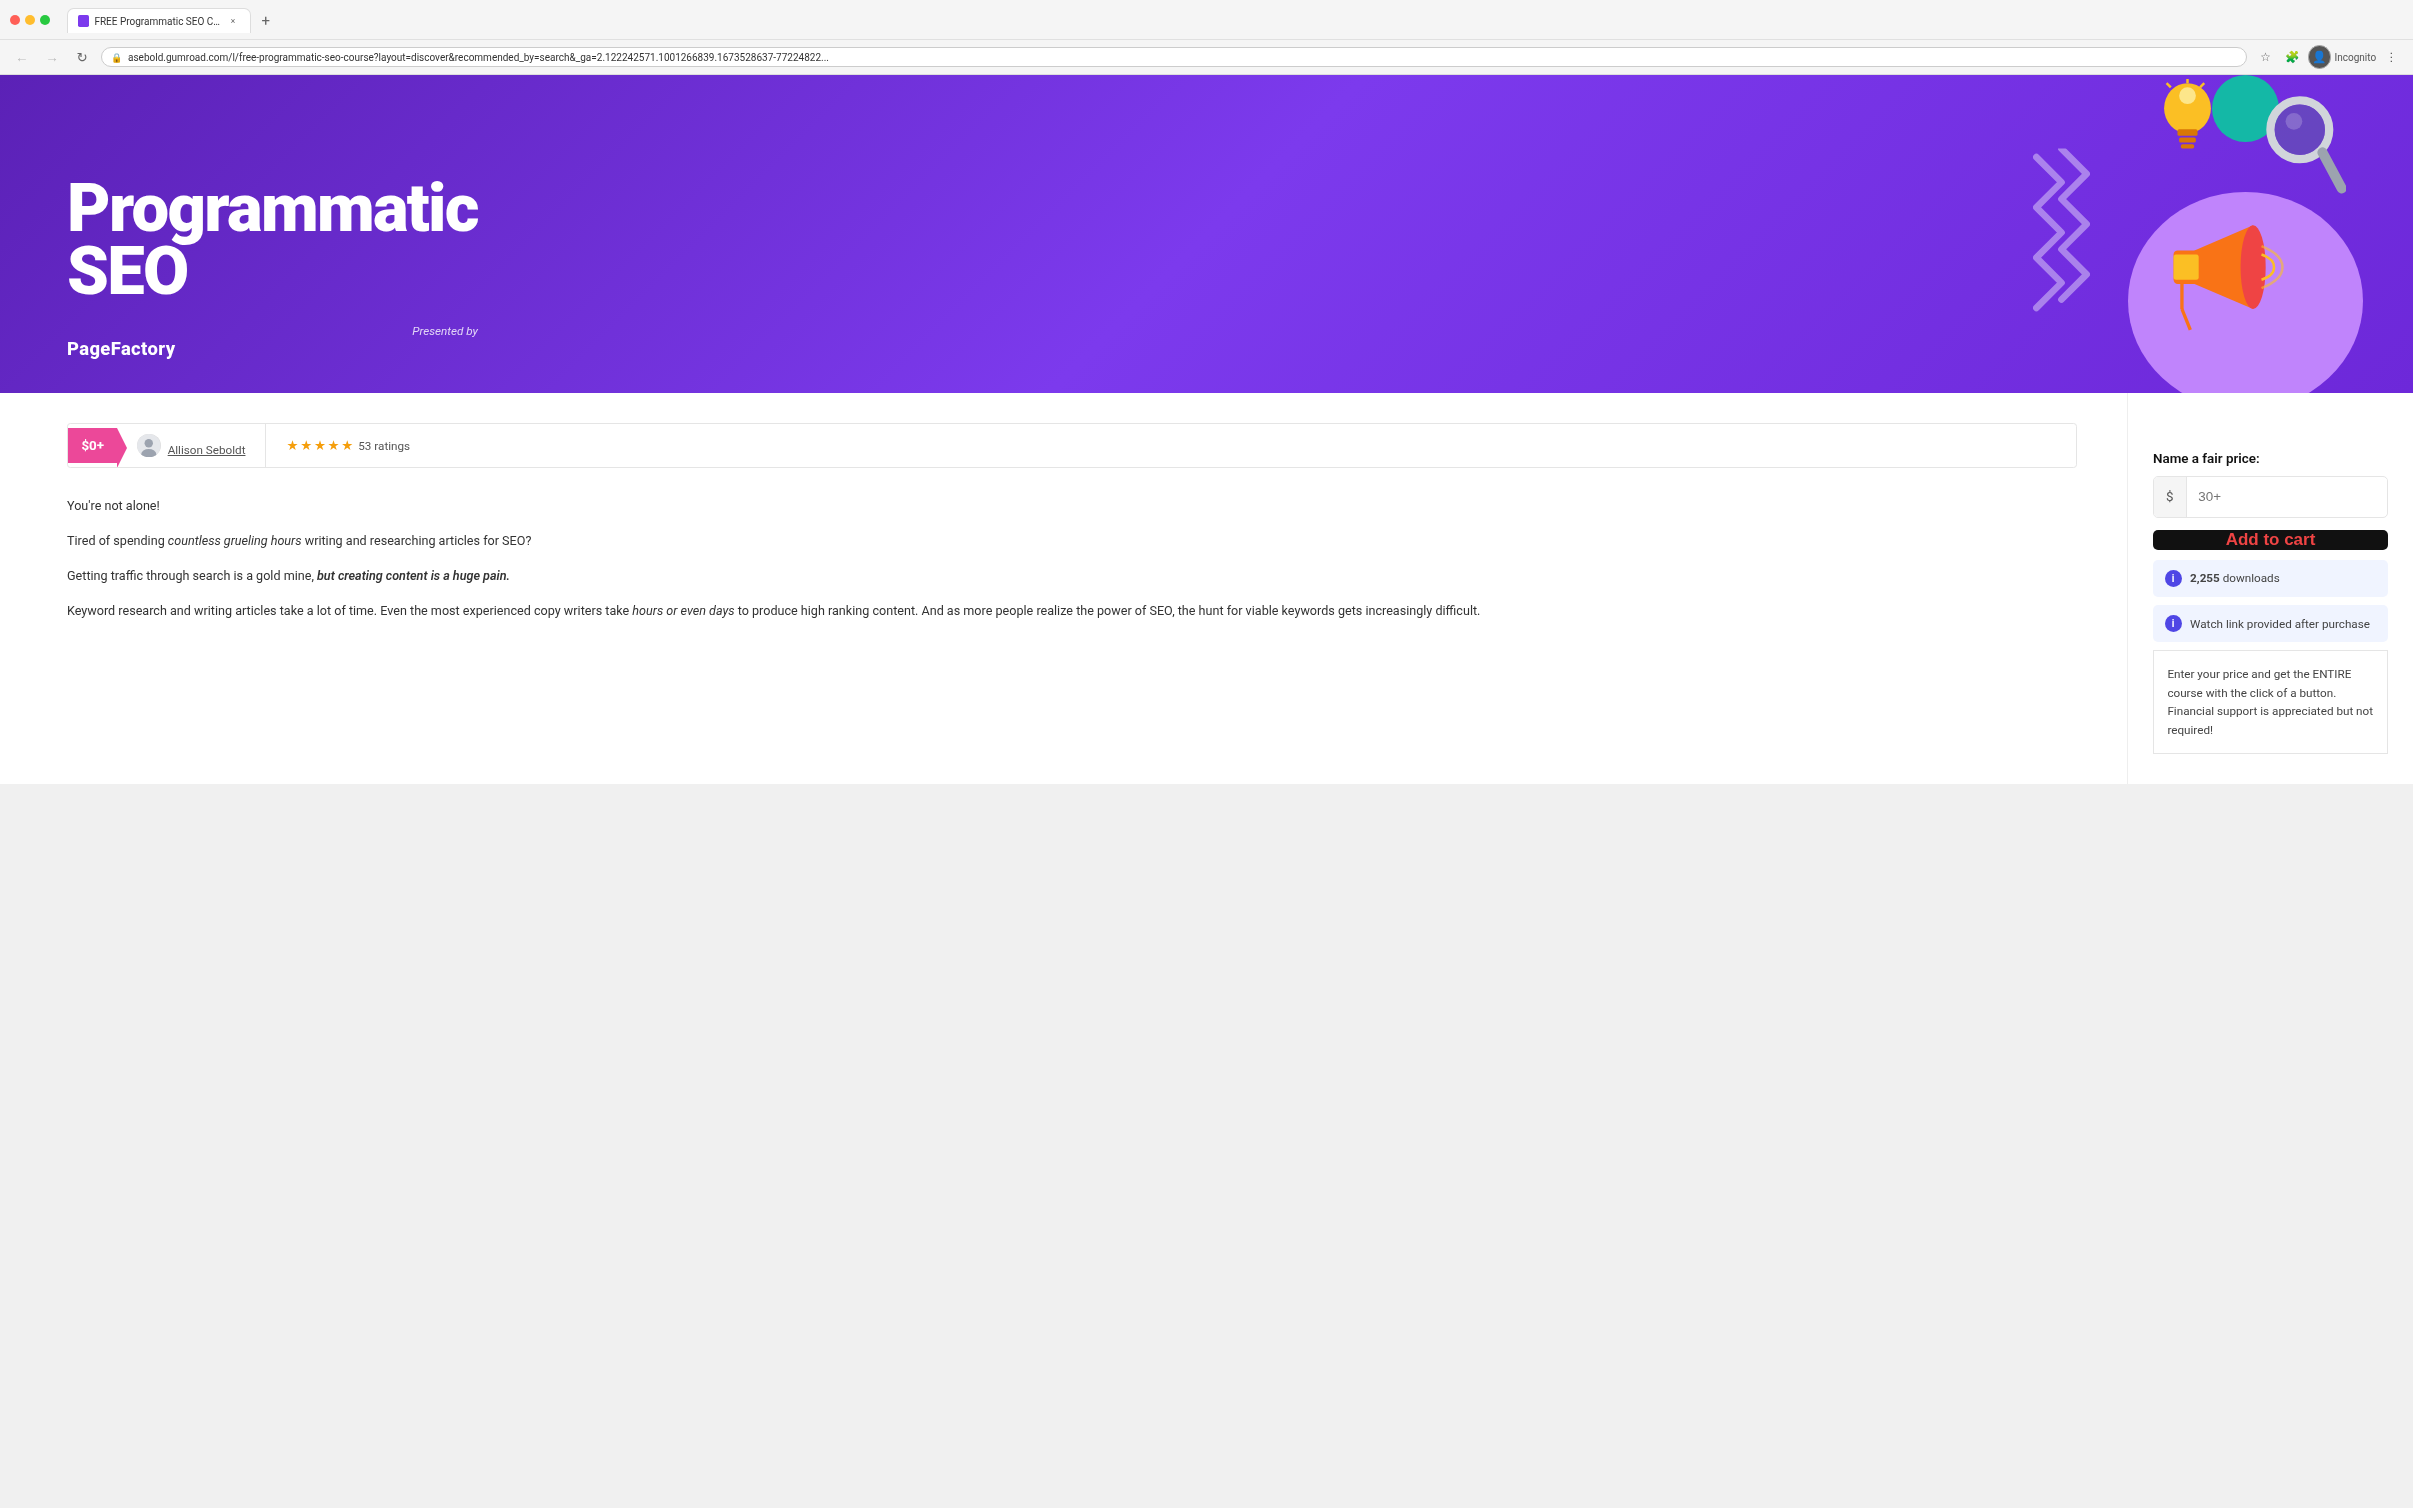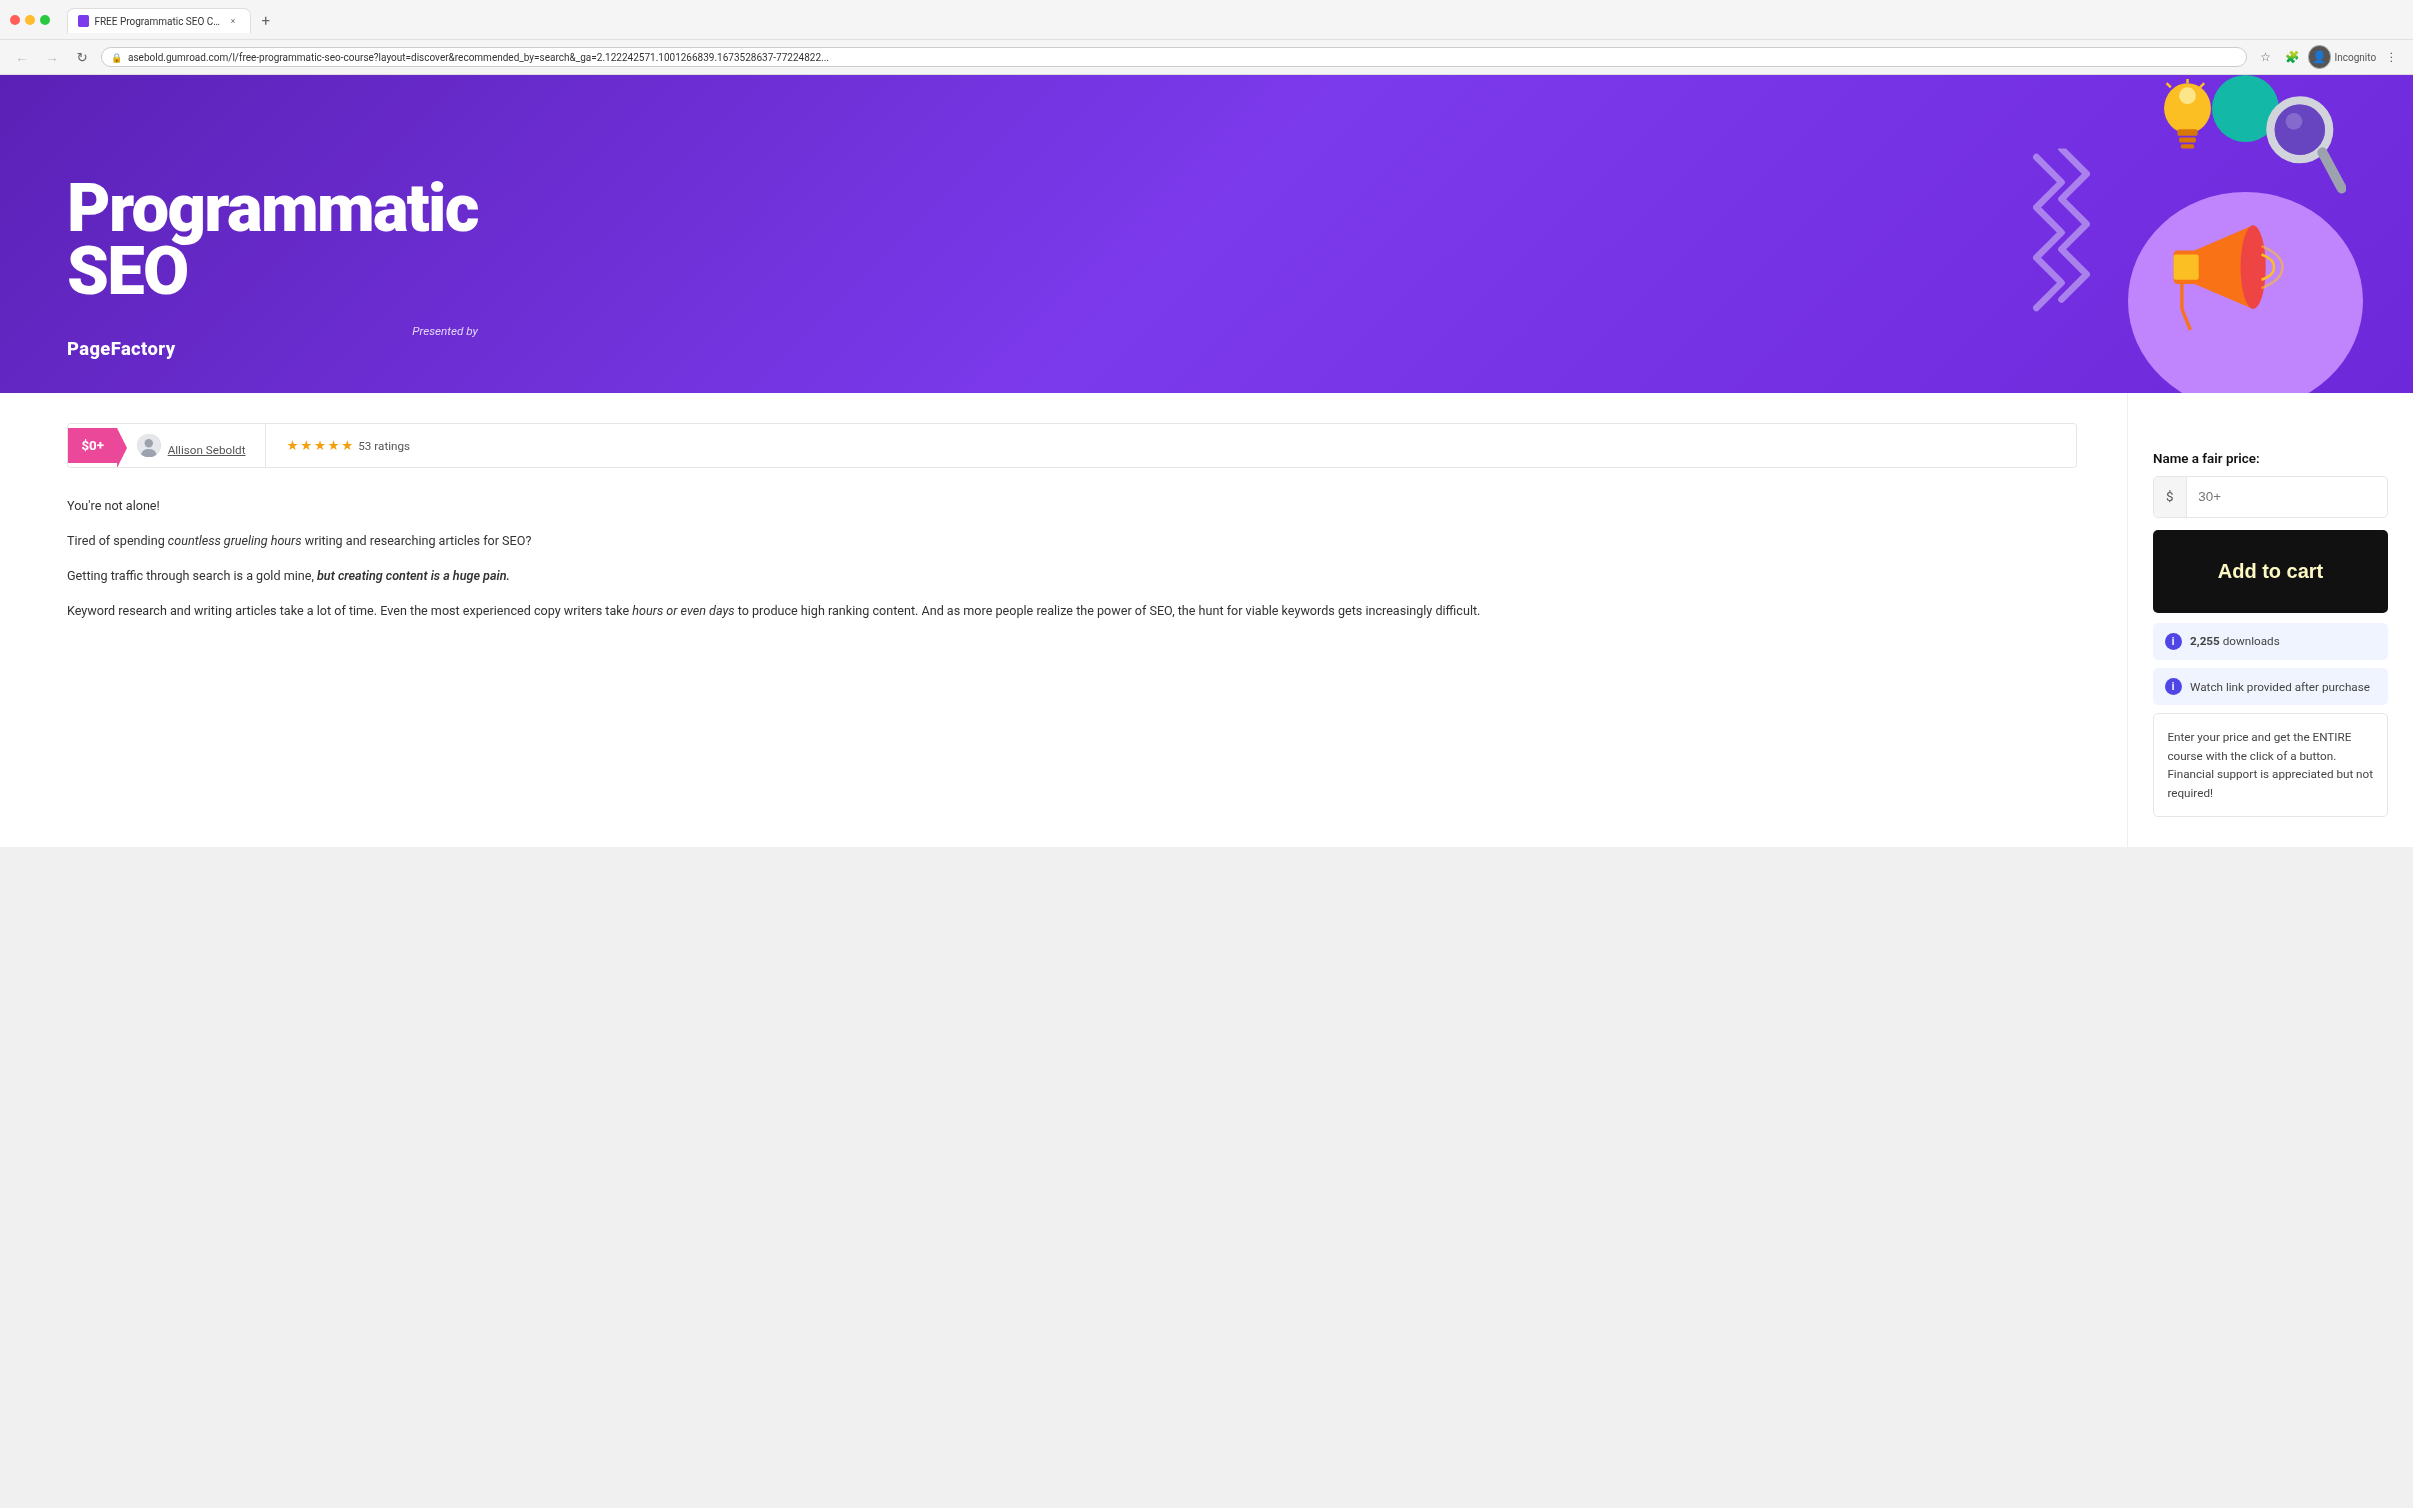--- a/index.html
+++ b/index.html
@@ -423,25 +423,25 @@
       border: none;
       outline: none;
       padding: 10px 11.7px;
       font-size: 13.4px;
       color: #aaa;
     }
 
     .add-to-cart-btn {
       width: 100%;
       background: #111;
-      color: #fef9c3;
+      color: #ef4444;
       border: none;
       border-radius: 5px;
-      padding: 30px;
-      font-size: 20px;
+      padding: 0;
+      font-size: 17px;
       font-weight: 600;
       cursor: pointer;
       margin-bottom: 10px;
     }
 
     .info-badge {
       display: flex;
       align-items: center;
       gap: 8.4px;
       padding: 10px 11.7px;
@@ -463,21 +463,21 @@
       font-size: 10px;
       font-weight: 700;
       flex-shrink: 0;
     }
     .info-text strong {
       font-weight: 700;
     }
 
     .promo-box {
       border: 0.8px solid #e5e5e5;
-      border-radius: 5px;
+      border-radius: 0;
       padding: 13.4px;
       font-size: 11.7px;
       color: #444;
       line-height: 1.6;
     }
 
     
     .zigzag-svg {
       opacity: 0.4;
     }

